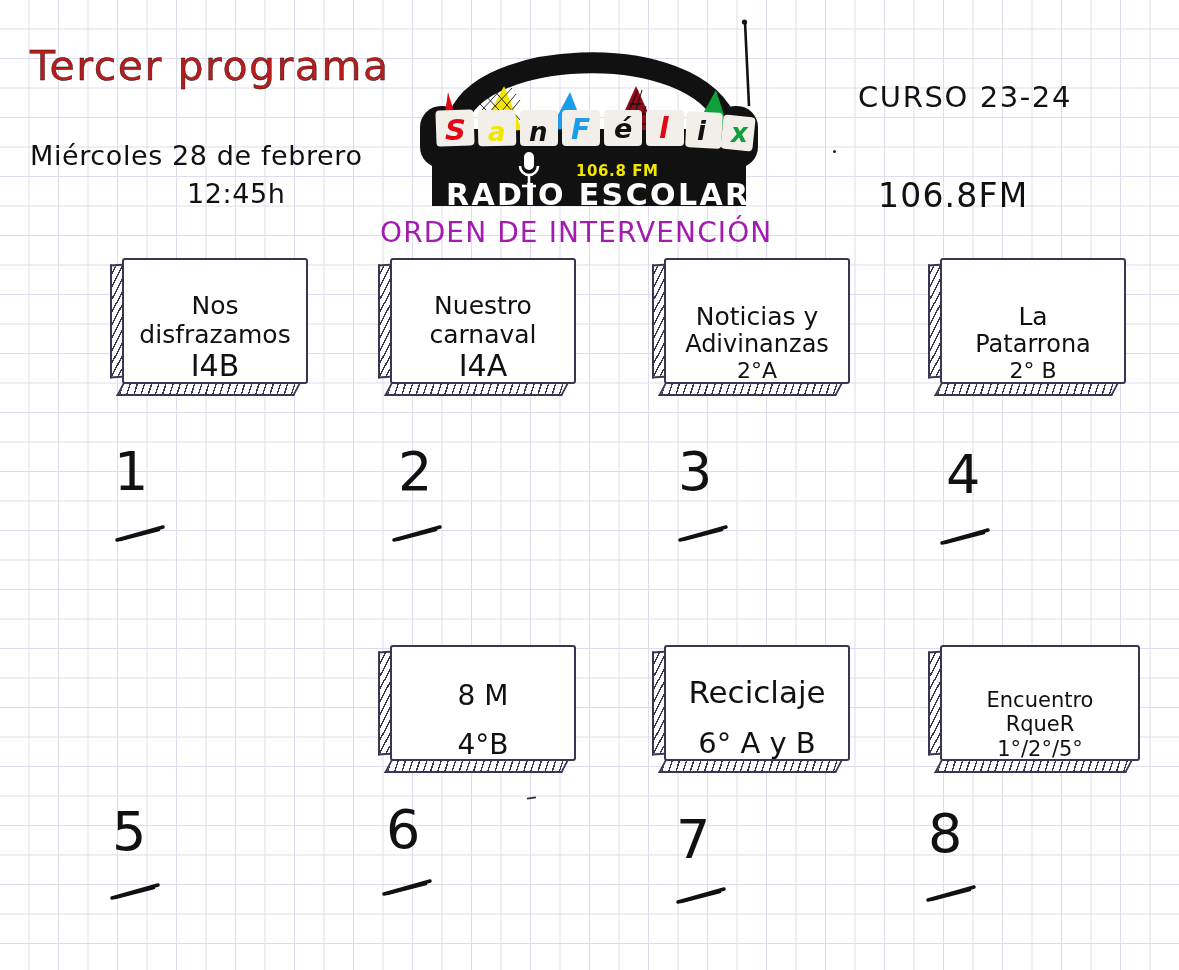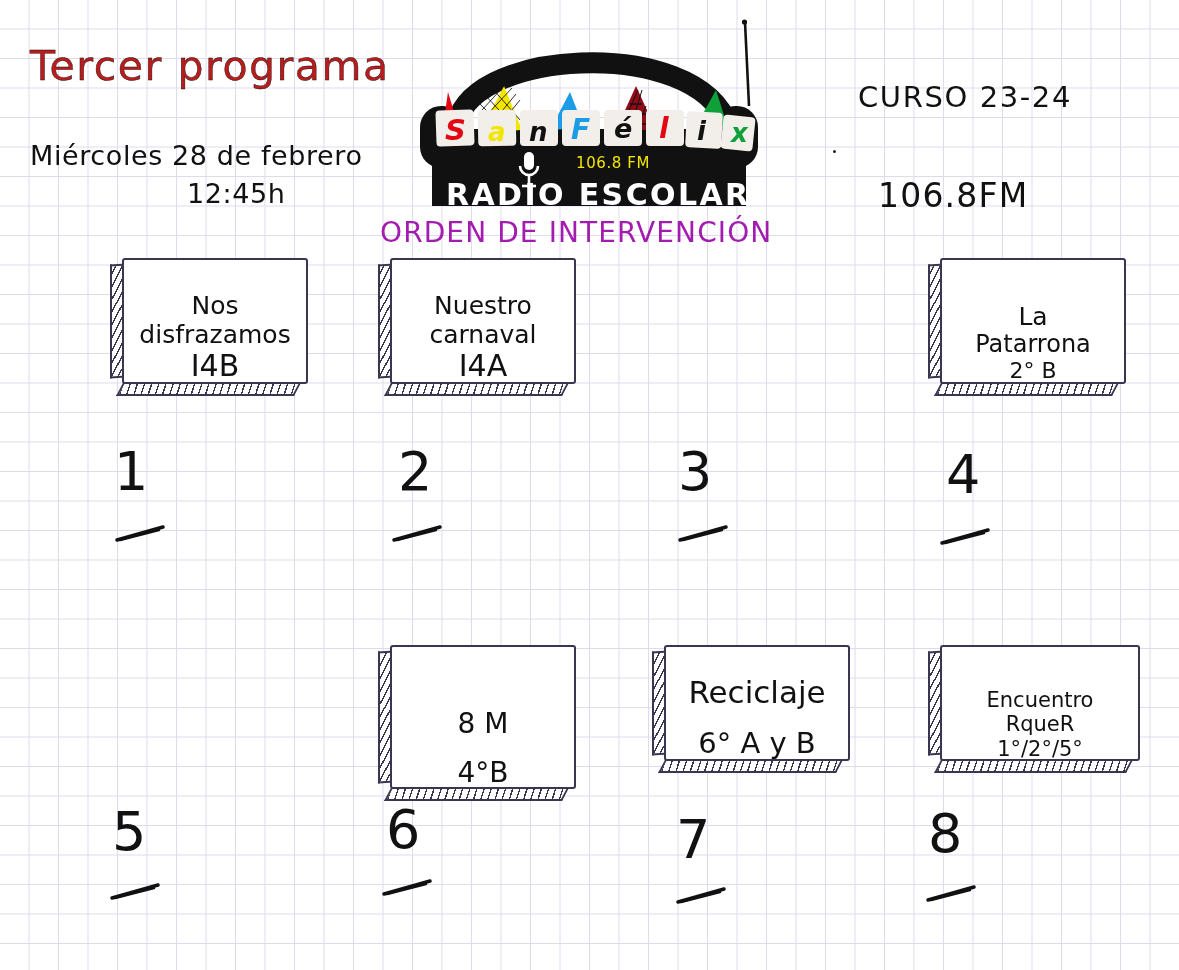--- a/index.html
+++ b/index.html
@@ -44,22 +44,22 @@
     position:absolute;left:380px;top:216px;
     font-size:28px;letter-spacing:1.1px;color:#a21caf;white-space:nowrap;
   }
   .stray-dot{position:absolute;left:833px;top:150px;width:3px;height:3px;background:#222;border-radius:50%;}
   .stray-dot2{position:absolute;left:527px;top:797px;width:9px;height:2px;background:#333;transform:rotate(-8deg);}
 
   
   .logo{position:absolute;left:398px;top:14px;width:380px;height:205px;}
   .logo svg{display:block;}
   .logo-fm{
-    position:absolute;left:178px;top:140px;
-    font-size:15px;font-weight:normal;color:#f2e500;letter-spacing:0.6px;
+    position:absolute;left:178px;top:148px;
+    font-size:15px;font-weight:bold;color:#f2e500;letter-spacing:0.6px;
   }
   .logo-re{
     position:absolute;left:48px;top:163px;
     font-size:30px;font-weight:700;color:#ffffff;letter-spacing:2.4px;
     font-family:"DejaVu Sans", sans-serif;
   }
 
   
   .card{position:absolute;}
   .card .face{
@@ -202,20 +202,30 @@
     <div class="side"></div>
     <div class="bottom"></div>
     <div class="face"></div>
     <div class="txt">
       <div class="l1">Nuestro</div>
       <div class="l2">carnaval</div>
       <div class="l3">I4A</div>
     </div>
   </div>
 
+  <div class="card sz-b" style="left:652px;top:258px;width:198px;height:138px;">
+    <div class="side"></div>
+    <div class="bottom"></div>
+    <div class="face"></div>
+    <div class="txt">
+      <div class="l1">Noticias y</div>
+      <div class="l2">Adivinanzas</div>
+      <div class="l3">2°A</div>
+    </div>
+  </div>
 
   <div class="card sz-b" style="left:928px;top:258px;width:198px;height:138px;">
     <div class="side"></div>
     <div class="bottom"></div>
     <div class="face"></div>
     <div class="txt">
       <div class="l1">La</div>
       <div class="l2">Patarrona</div>
       <div class="l3">2° B</div>
     </div>
@@ -239,21 +249,21 @@
     <path d="M5 16 L44 6" stroke="#111" stroke-width="2.4" stroke-linecap="round" fill="none"></path>
   </svg>
 
   <div class="num" style="left:946px;top:443px;">4</div>
   <svg class="mark" style="left:940px;top:527px;" viewBox="0 0 52 18">
     <path d="M2 16 L48 3" stroke="#111" stroke-width="3.4" stroke-linecap="round" fill="none"></path>
     <path d="M5 16 L44 6" stroke="#111" stroke-width="2.4" stroke-linecap="round" fill="none"></path>
   </svg>
 
 
-  <div class="card sz-e" style="left:378px;top:645px;width:198px;height:156px;">
+  <div class="card sz-e" style="left:378px;top:645px;width:198px;height:128px;">
     <div class="side"></div>
     <div class="bottom"></div>
     <div class="face"></div>
     <div class="txt">
       <div class="l1">8 M</div>
       <div class="gapline"></div>
       <div class="l3">4°B</div>
     </div>
   </div>
 

